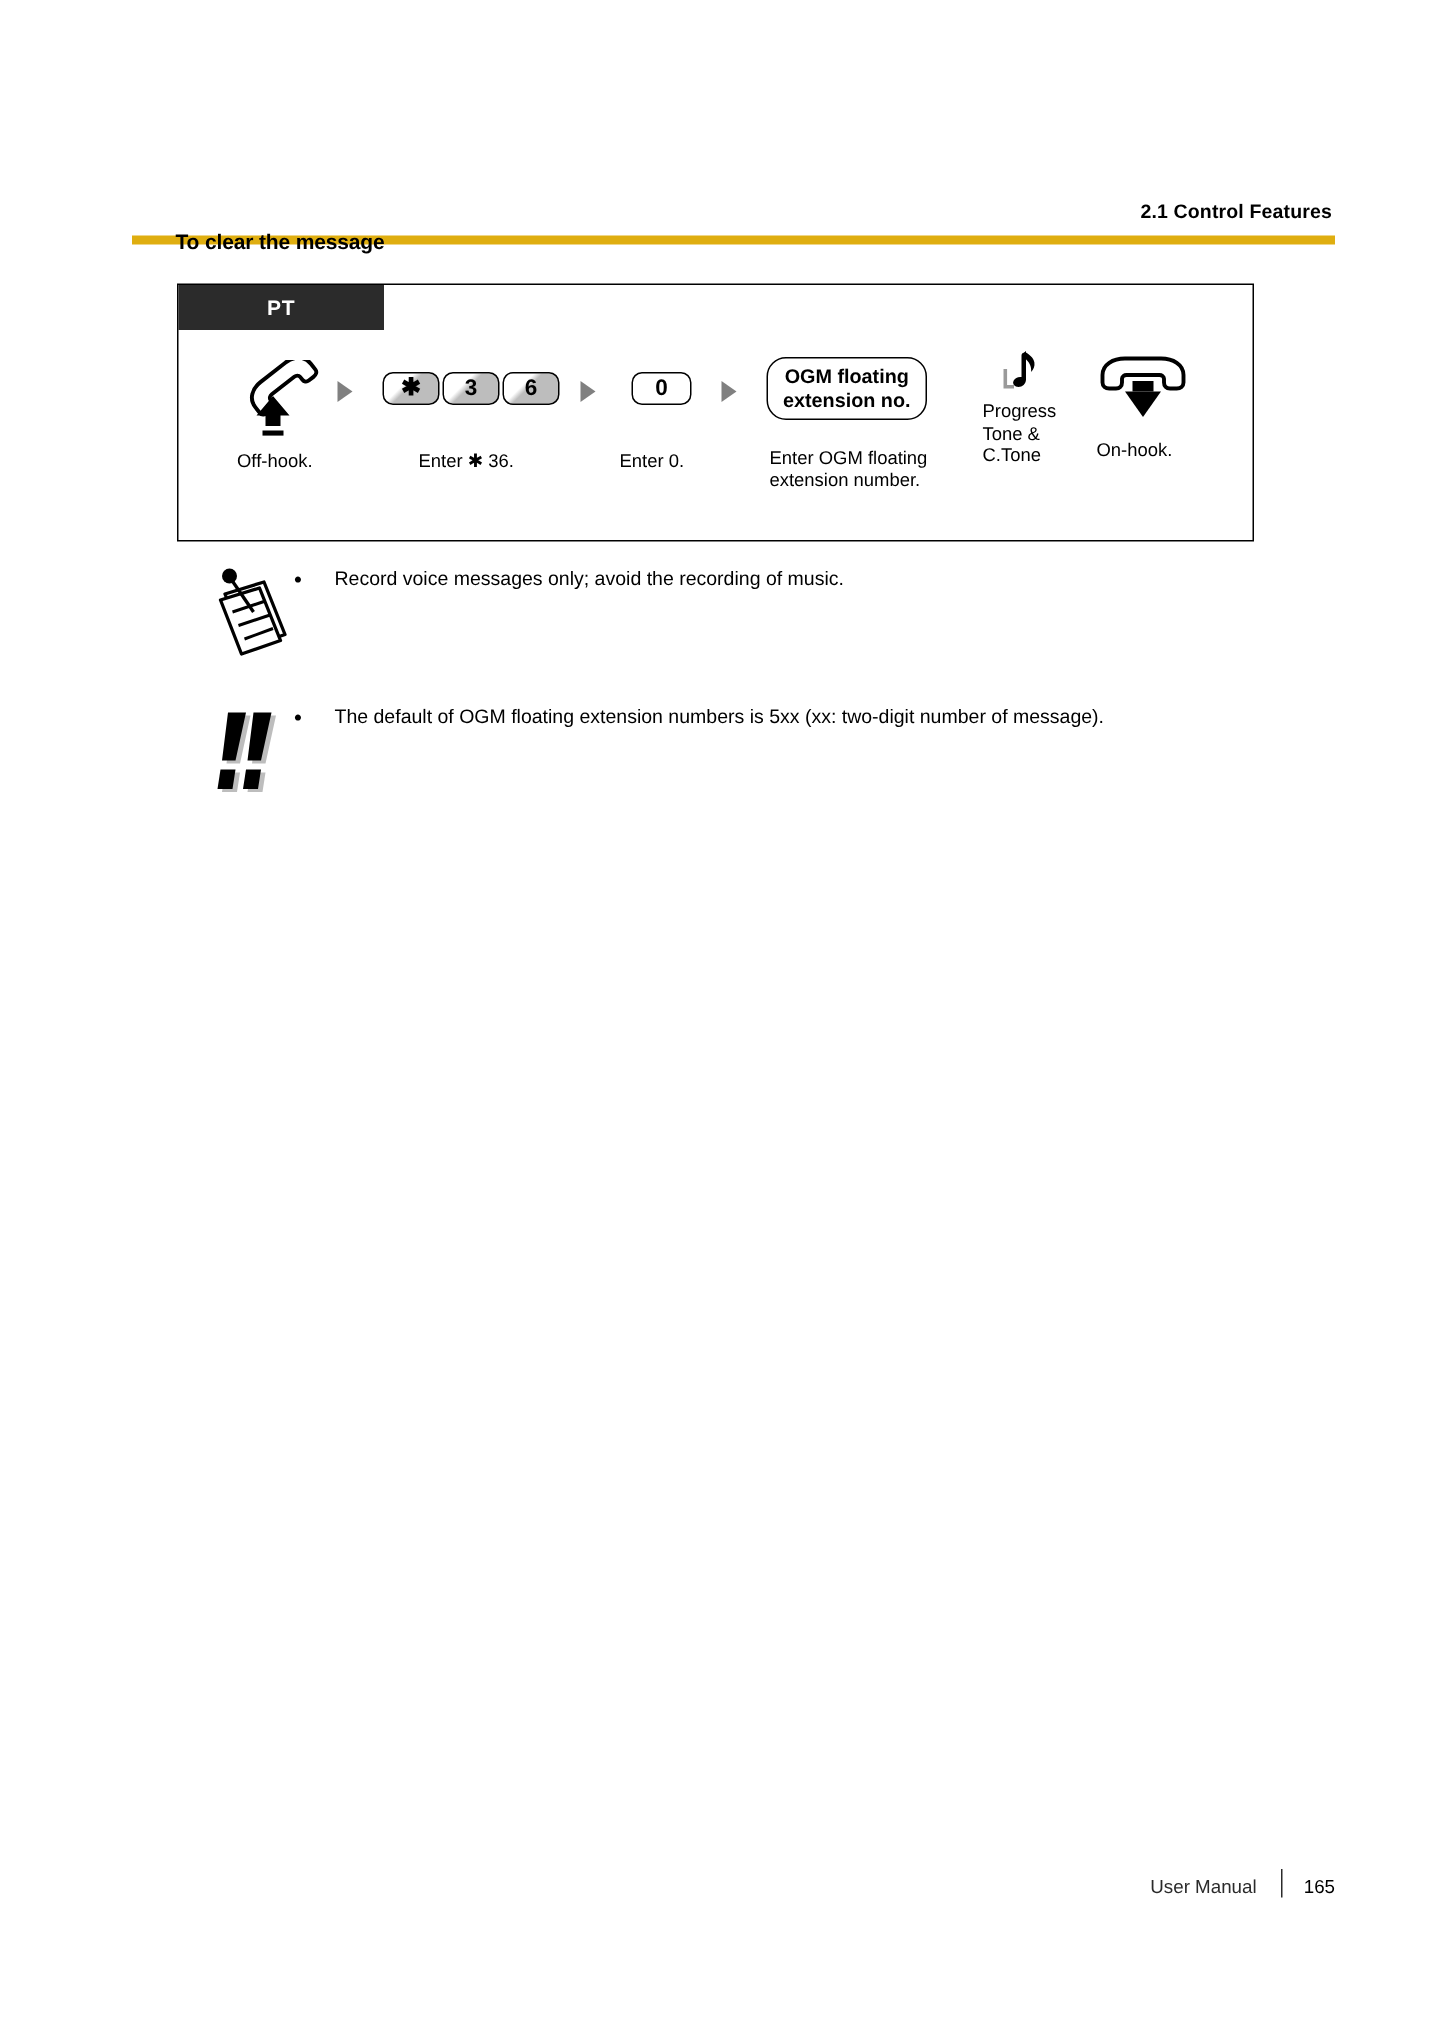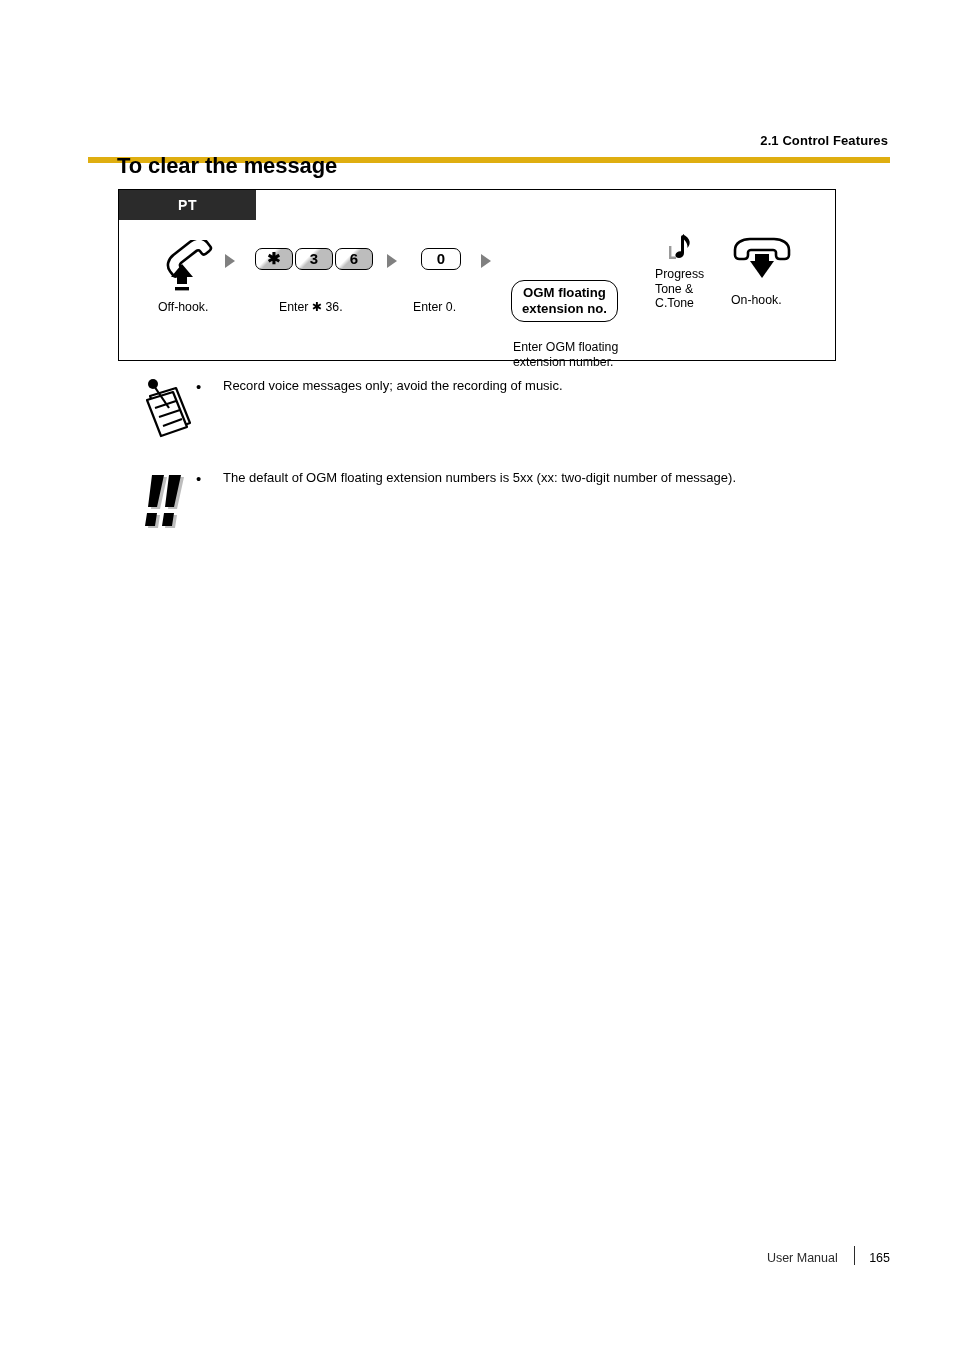--- a/index.html
+++ b/index.html
@@ -37,21 +37,21 @@
     height: 6px;
     background: #dfae10;
     width: 802px;
   }
 
   
   .section-heading {
     position: absolute;
     left: 117px;
     top: 153px;
-    font-size: 22px;
+    font-size: 14px;
     font-weight: bold;
     letter-spacing: -0.1px;
   }
 
   
   .proc-box {
     position: absolute;
     left: 118px;
     top: 189px;
     width: 718px;
@@ -243,21 +243,21 @@
       <span class="key key-plain">0</span>
       <div class="caption" style="left:-8px; top:52px;">
         <span>Enter </span><b>0</b><span>.</span>
       </div>
     </div>
 
     <div class="flow-item" style="left:362px; top:34px;">
       <div class="tri"></div>
     </div>
 
-    <div class="flow-item" style="left:392px; top:18px;margin-top:42px;">
+    <div class="flow-item" style="left:392px; top:18px;">
       <div class="prompt-box">
         <div>OGM floating</div>
         <div>extension no.</div>
       </div>
       <div class="caption" style="left:2px; top:60px;">
         <div><span>Enter </span><b>OGM floating</b></div>
         <div><b>extension number</b><span>.</span></div>
       </div>
     </div>
 

